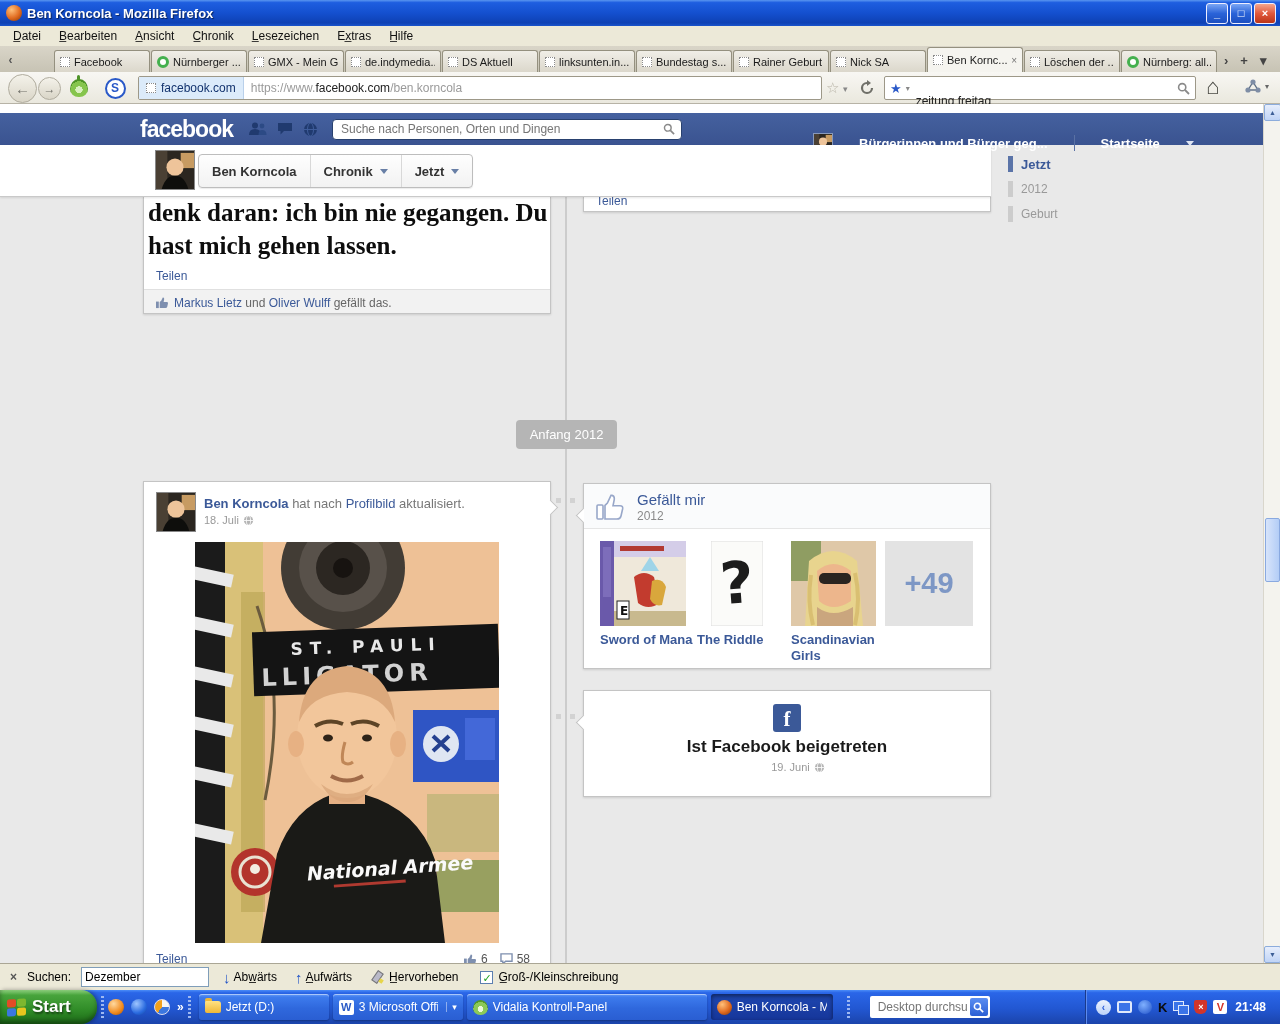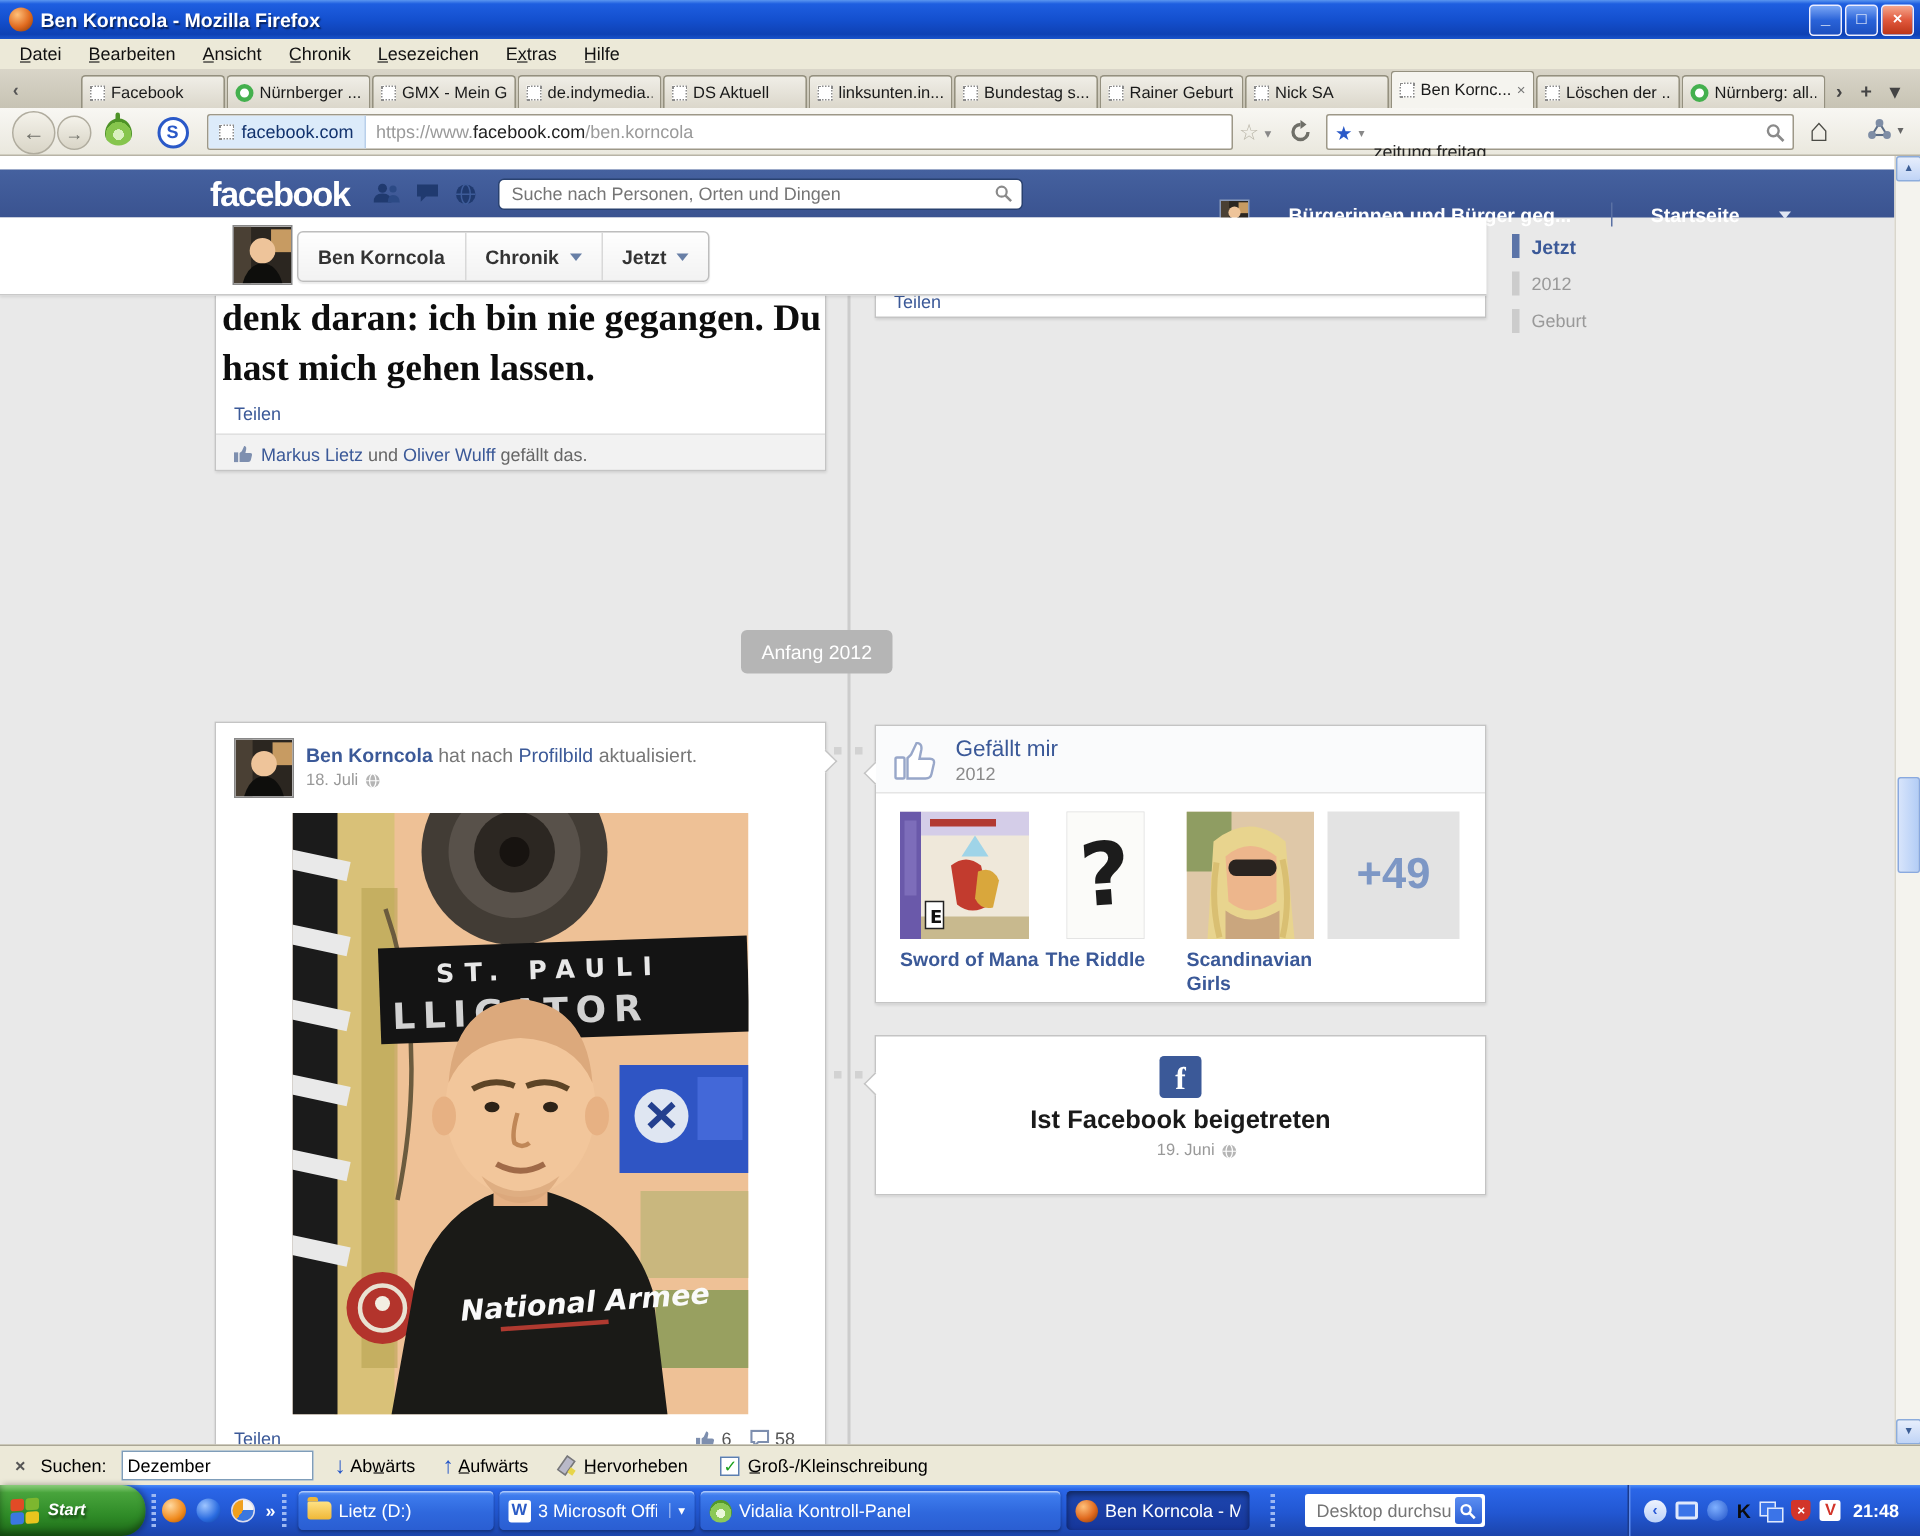--- a/index.html
+++ b/index.html
@@ -94,21 +94,21 @@
   .ribbon .rav{position:absolute;left:155px;top:5px;width:40px;height:40px;border:1px solid #888;box-sizing:border-box;}
   .seggroup{position:absolute;left:198px;top:9px;height:32px;border:1px solid #bdbdbd;border-radius:4px;
     background:linear-gradient(180deg,#fefefe,#f2f2f2);display:flex;align-items:stretch;box-shadow:0 1px 1px rgba(0,0,0,.08);}
   .seg{padding:0 13px;font-size:13px;font-weight:bold;color:#333;display:flex;align-items:center;gap:7px;border-right:1px solid #d8d8d8;}
   .seg:last-child{border-right:none;}
   .seg .dcaret{border:4px solid transparent;border-top:5px solid #687fa6;margin-top:4px;}
   
   .timeline-line{position:absolute;left:565px;top:92px;bottom:0;width:2px;background:#cccccc;}
   .conn{position:absolute;width:20px;height:5px;}
   .conn i{position:absolute;width:5px;height:5px;background:#d2d2d2;display:block;}
-  .badge{position:absolute;left:494px;top:316px;width:101px;height:29px;background:#b5b5b5;border-radius:4px;
+  .badge{position:absolute;left:516px;top:316px;width:101px;height:29px;background:#b5b5b5;border-radius:4px;
     color:#fff;font-size:13px;display:flex;align-items:center;justify-content:center;z-index:3;}
   
   .post{position:absolute;background:#fff;border:1px solid #c4c4c4;box-shadow:0 1px 2px rgba(0,0,0,.12);box-sizing:border-box;}
   .arrow-l{position:absolute;left:-6px;top:26px;width:10px;height:10px;background:#fff;border-left:1px solid #c4c4c4;
     border-bottom:1px solid #c4c4c4;transform:rotate(45deg);}
   .arrow-r{position:absolute;right:-6px;top:20px;width:10px;height:10px;background:#fff;border-right:1px solid #c4c4c4;
     border-top:1px solid #c4c4c4;transform:rotate(45deg);}
   .post1{left:143px;top:92px;width:408px;height:118px;overflow:hidden;}
   .quote{font-family:"Liberation Serif","DejaVu Serif",serif;font-weight:bold;font-size:25px;line-height:30px;
     color:#0d0d0d;padding:1px 4px 3px 4px;white-space:nowrap;overflow:hidden;}
@@ -165,21 +165,21 @@
   
   .taskbar{position:absolute;top:990px;left:0;width:100%;height:34px;display:flex;align-items:center;
     background:linear-gradient(180deg,#4b8df8 0%,#2a66e8 8%,#2257d2 55%,#1b44ab 100%);}
   .startbtn{width:97px;height:34px;flex:none;border-radius:0 16px 16px 0;display:flex;align-items:center;padding-left:7px;gap:6px;
     background:linear-gradient(180deg,#8fd27f 0%,#48a43c 15%,#2f8b27 60%,#1d6a18 100%);
     box-shadow:inset 0 -3px 5px rgba(0,0,0,.35),2px 0 4px rgba(0,0,0,.35);box-sizing:border-box;}
   .flag{width:19px;height:17px;display:grid;grid-template-columns:9px 9px;grid-template-rows:8px 8px;gap:1px;transform:skewY(-4deg);}
   .flag i{display:block;border-radius:2px;}
   .flag i:nth-child(1){background:#e24b26;} .flag i:nth-child(2){background:#7db72f;}
   .flag i:nth-child(3){background:#3b77e0;} .flag i:nth-child(4){background:#e8c51e;}
-  .startbtn .s{color:#fff;font-size:11px;font-weight:bold;font-style:italic;text-shadow:1px 2px 2px rgba(0,0,0,.5);}
+  .startbtn .s{color:#fff;font-size:17px;font-weight:bold;text-shadow:1px 2px 2px rgba(0,0,0,.5);}
   .handle{width:3px;height:22px;flex:none;margin:0 4px;
     background:repeating-linear-gradient(180deg,#9db8f2 0 2px,transparent 2px 4px);}
   .qlaunch{display:flex;align-items:center;gap:7px;flex:none;}
   .qicon{width:16px;height:16px;border-radius:50%;flex:none;}
   .q1{background:radial-gradient(circle at 35% 30%,#ffd9a0,#f08a1d 60%,#a34d00);}
   .q2{background:radial-gradient(circle at 35% 30%,#9ec5ff,#2a6be0 60%,#123f9a);}
   .q3{background:conic-gradient(#f5f5f5 0 25%,#3b77e0 25% 60%,#f0a01d 60% 100%);border:1px solid #dde;box-sizing:border-box;}
   .qmore{color:#fff;font-size:12px;font-weight:bold;}
   .taskbtn{height:26px;border-radius:3px;margin-left:4px;flex:none;box-sizing:border-box;
     background:linear-gradient(180deg,#6a9ef8 0%,#3d7bed 12%,#2f68dd 55%,#2a5ed2 100%);
@@ -646,21 +646,21 @@
     <span class="handle"></span>
     <div class="qlaunch">
       <span class="qicon q1"></span>
       <span class="qicon q2"></span>
       <span class="qicon q3"></span>
       <span class="qmore">»</span>
     </div>
     <span class="handle"></span>
     <div class="taskbtn" style="width:130px">
       <span class="ic-folder"></span>
-      <span>Lietz (D:)</span>
+      <span>Jetzt (D:)</span>
     </div>
     <div class="taskbtn" style="width:130px">
       <span class="ic-w">W</span>
       <span style="flex:1;overflow:hidden">3 Microsoft Office ...</span>
       <span class="tb-caret">▾</span>
     </div>
     <div class="taskbtn" style="width:240px">
       <span class="ic-onion"></span>
       <span>Vidalia Kontroll-Panel</span>
     </div>

